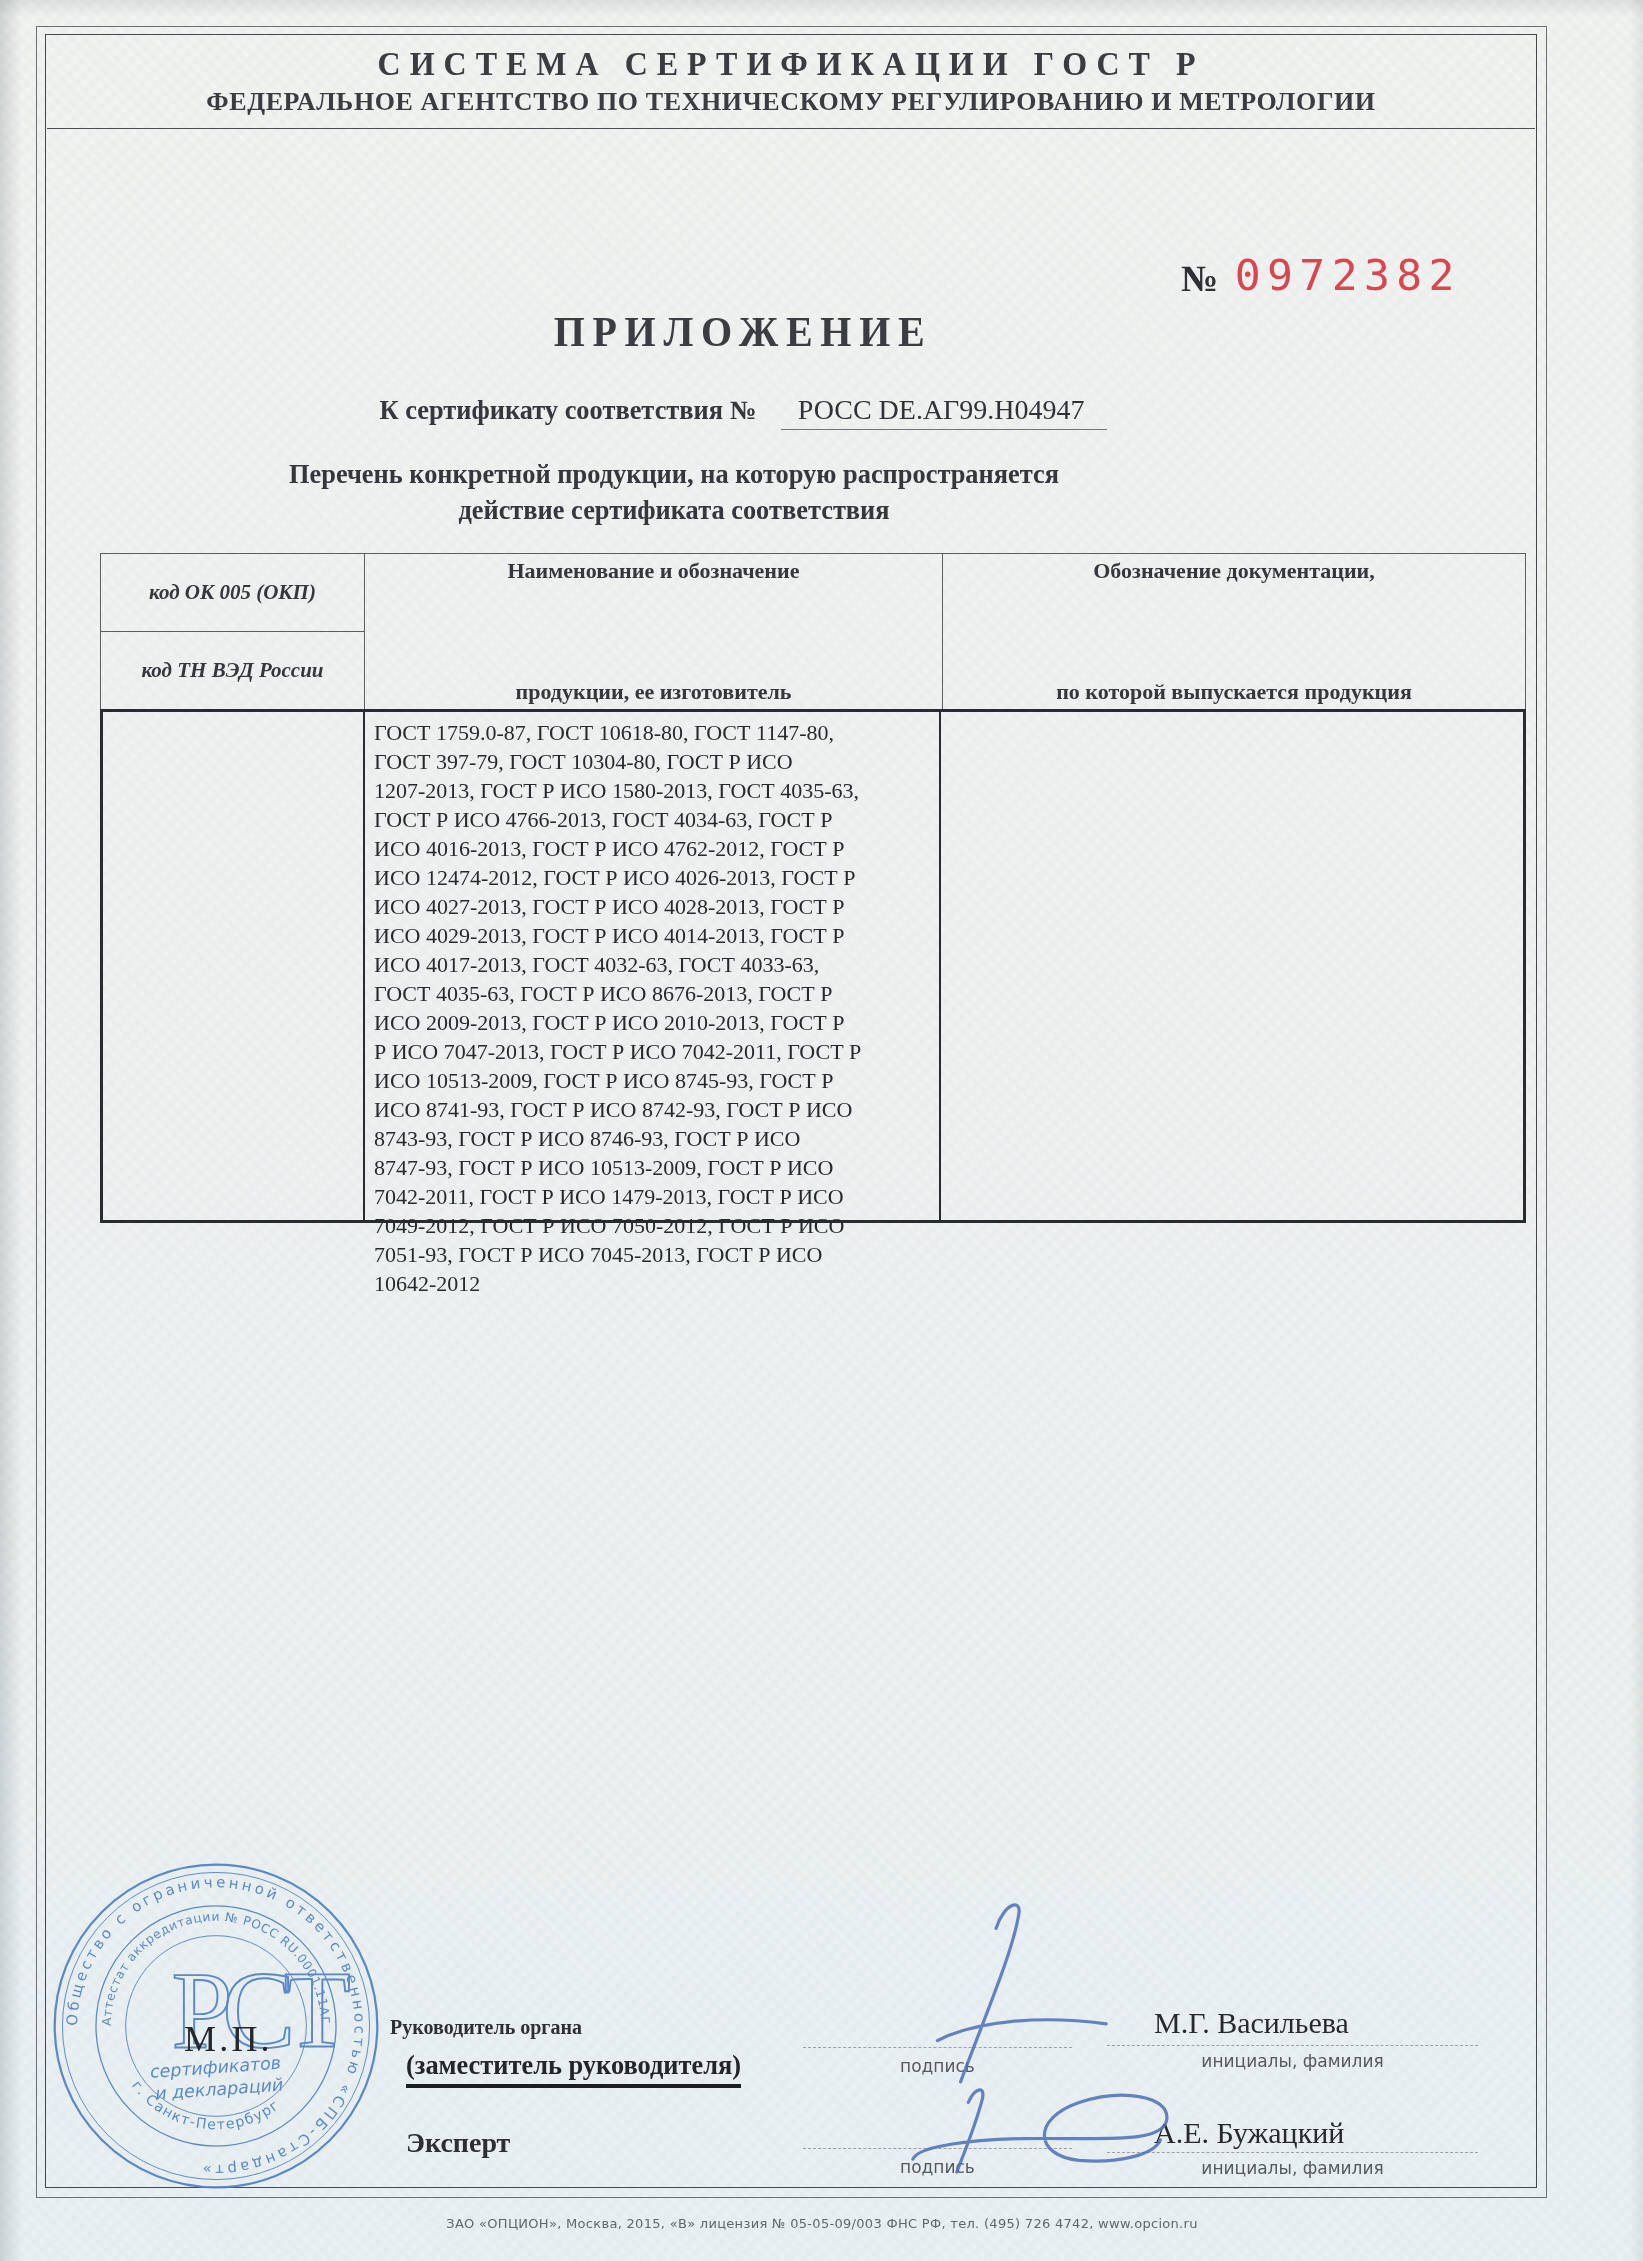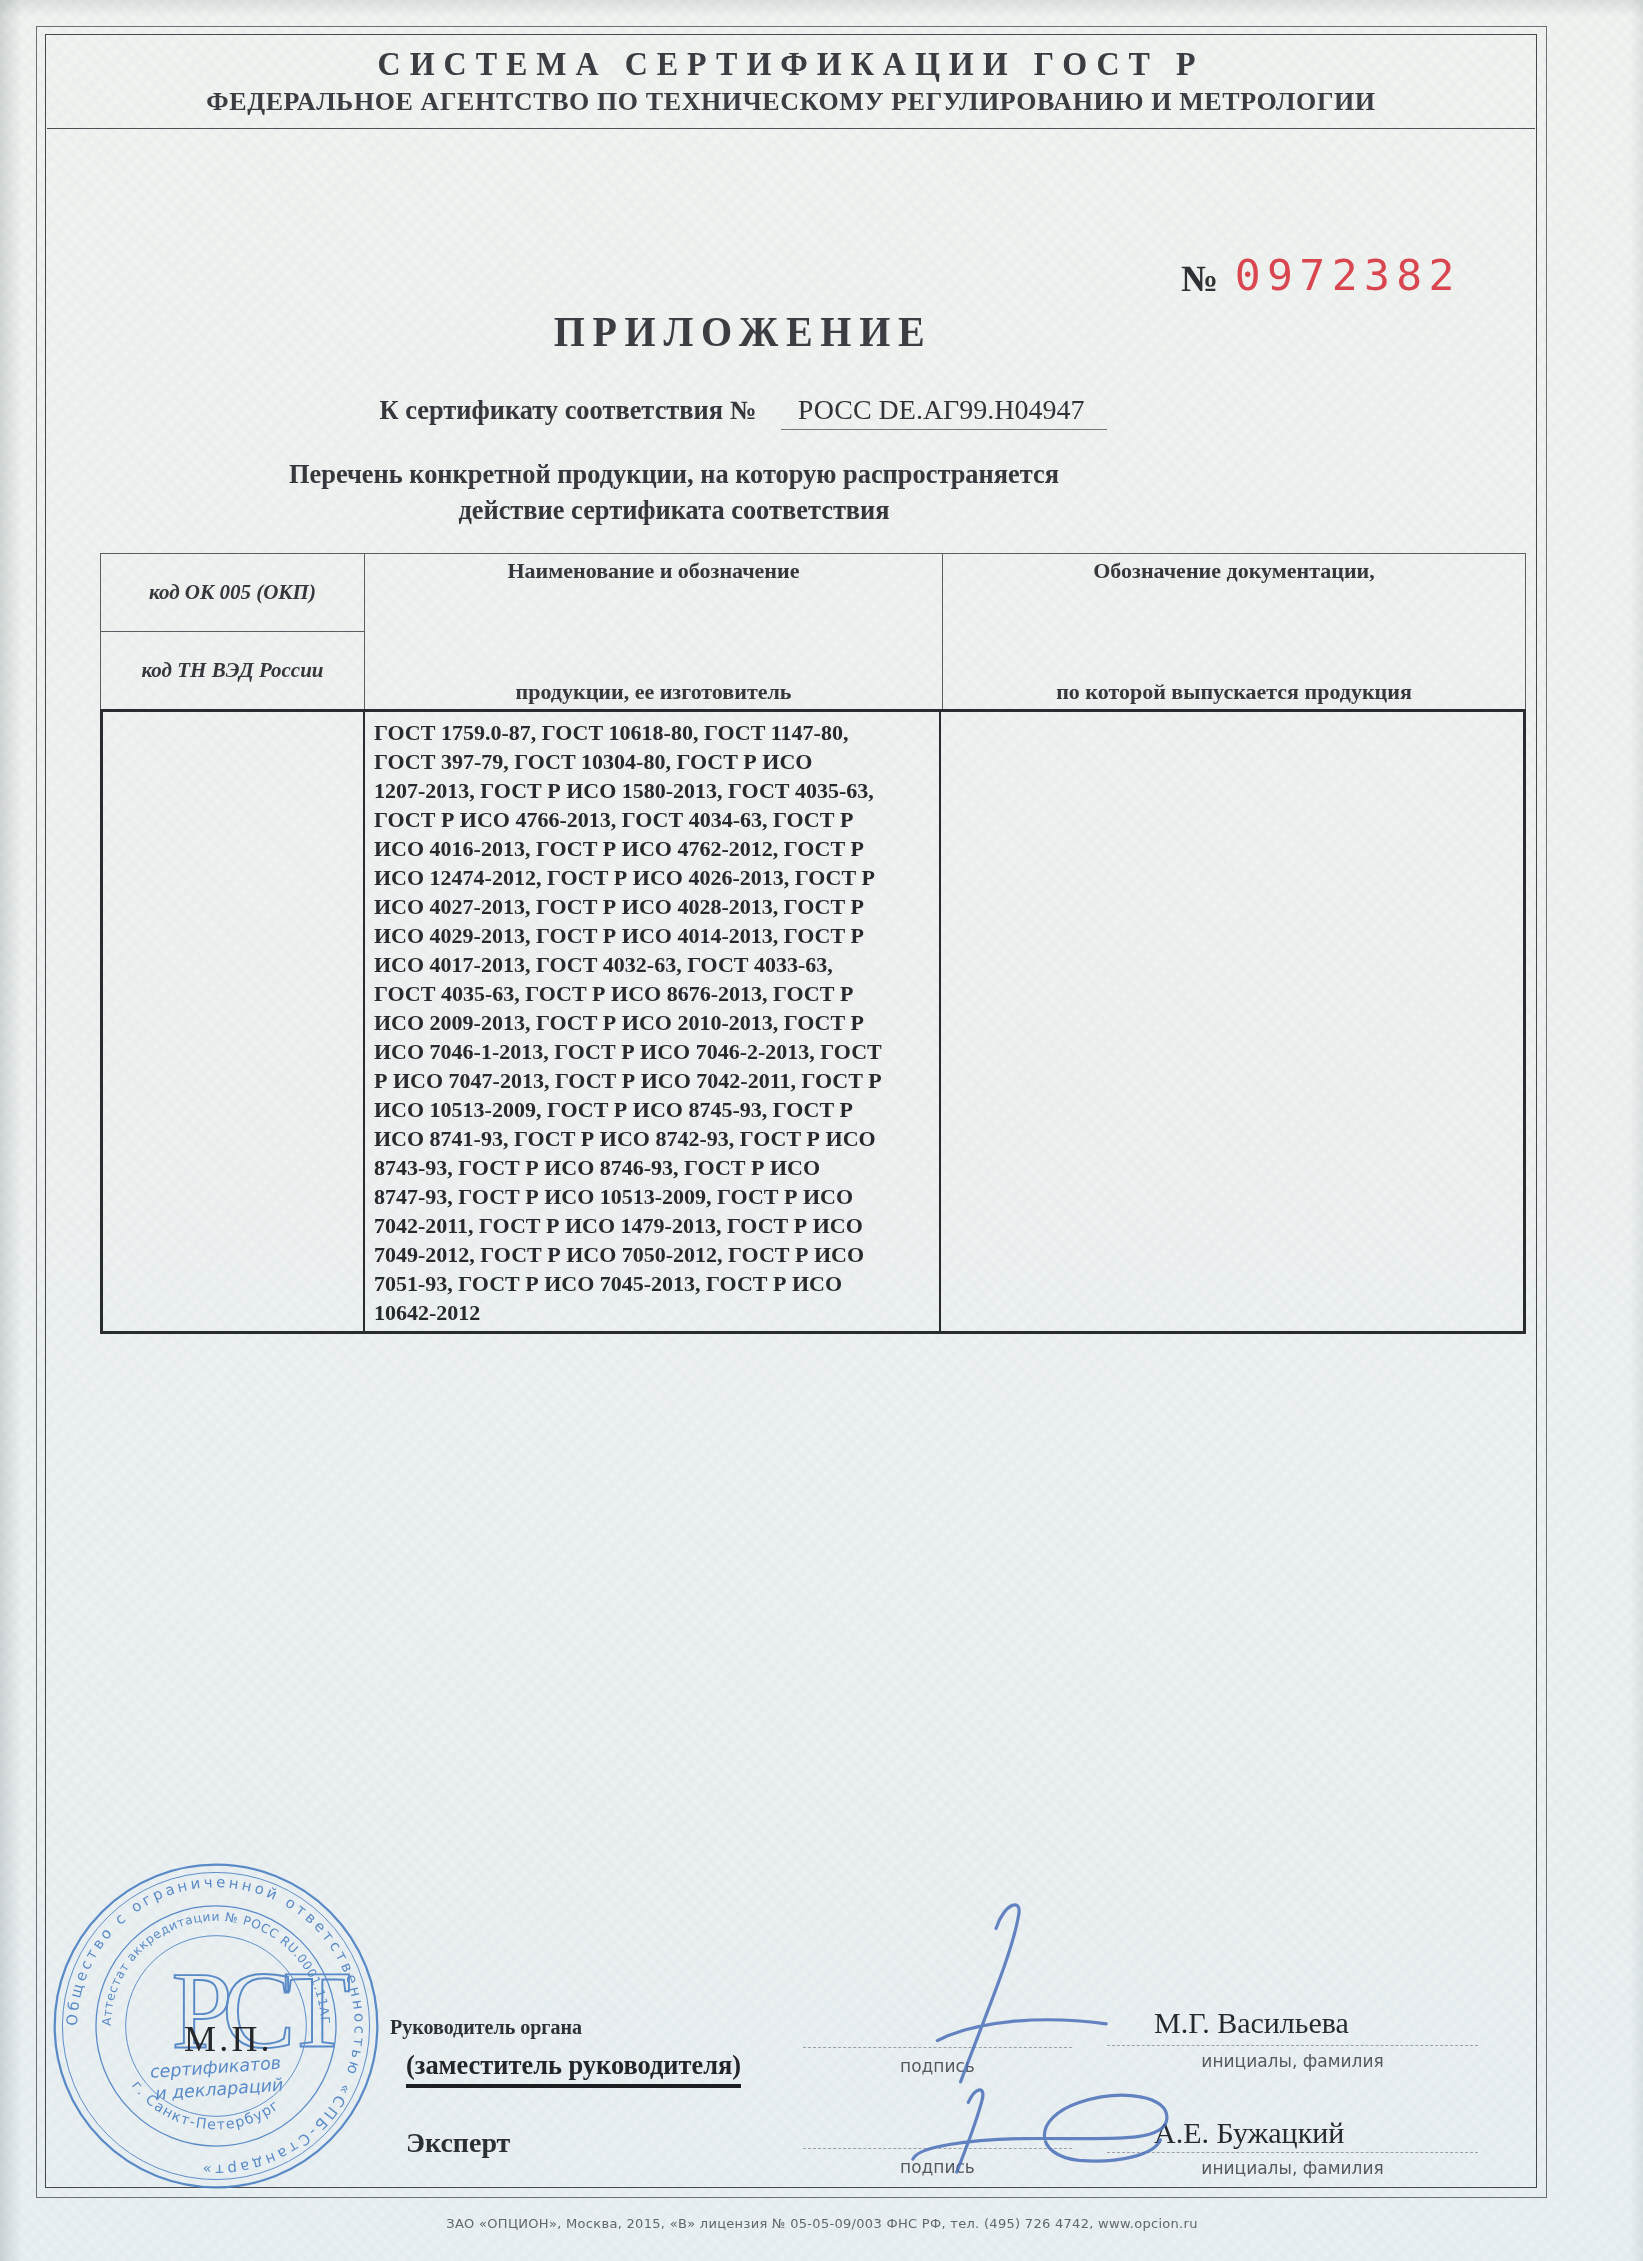--- a/index.html
+++ b/index.html
@@ -51,21 +51,21 @@
   .thead{display:flex;height:156px;border:1.3px solid #5a5d61;border-bottom:none;box-sizing:border-box;}
   .th-col1{width:264px;box-sizing:border-box;border-right:1.3px solid #5a5d61;
     display:flex;flex-direction:column;font-style:italic;}
   .th-col1 .half{flex:1;display:flex;align-items:center;justify-content:center;
     font-size:21px;font-weight:bold;color:#34373c;}
   .th-col1 .half.top{border-bottom:1.3px solid #5a5d61;}
   .th-col2{width:578px;box-sizing:border-box;border-right:1.3px solid #5a5d61;}
   .th-col3{flex:1;}
   .th-center{display:flex;flex-direction:column;align-items:center;justify-content:space-between;height:100%;
     font-size:22px;font-weight:bold;color:#34373c;line-height:34px;text-align:center;}
-  .tbody{display:flex;height:625px;border:3.2px solid #282b2f;box-sizing:border-box;font-weight:bold;}
+  .tbody{display:flex;height:514px;border:3.2px solid #282b2f;box-sizing:border-box;}
   .td-col1{width:262px;box-sizing:border-box;border-right:2.6px solid #282b2f;}
   .td-col2{width:576px;box-sizing:border-box;border-right:2.6px solid #282b2f;
     padding:6.4px 3.9px 0 9px;}
   .td-col3{flex:1;}
   .gost-line{font-size:22px;color:#26292e;line-height:29px;white-space:nowrap;}
 
   .seal-svg{position:absolute;left:45px;top:1855px;opacity:0.92;}
   .seal-text{fill:#4d82c4;font-family:"DejaVu Sans", sans-serif;}
   .seal-ring{stroke:#4d82c4;fill:none;}
   .mp-label{position:absolute;left:184px;top:2018px;font-size:36px;letter-spacing:3.2px;
@@ -156,21 +156,20 @@
         <div class="gost-line">ГОСТ 397-79, ГОСТ 10304-80, ГОСТ Р ИСО</div>
         <div class="gost-line">1207-2013, ГОСТ Р ИСО 1580-2013, ГОСТ 4035-63,</div>
         <div class="gost-line">ГОСТ Р ИСО 4766-2013, ГОСТ 4034-63, ГОСТ Р</div>
         <div class="gost-line">ИСО 4016-2013, ГОСТ Р ИСО 4762-2012, ГОСТ Р</div>
         <div class="gost-line">ИСО 12474-2012, ГОСТ Р ИСО 4026-2013, ГОСТ Р</div>
         <div class="gost-line">ИСО 4027-2013, ГОСТ Р ИСО 4028-2013, ГОСТ Р</div>
         <div class="gost-line">ИСО 4029-2013, ГОСТ Р ИСО 4014-2013, ГОСТ Р</div>
         <div class="gost-line">ИСО 4017-2013, ГОСТ 4032-63, ГОСТ 4033-63,</div>
         <div class="gost-line">ГОСТ 4035-63, ГОСТ Р ИСО 8676-2013, ГОСТ Р</div>
         <div class="gost-line">ИСО 2009-2013, ГОСТ Р ИСО 2010-2013, ГОСТ Р</div>
-        <div class="gost-line">ИСО 7046-1-2013, ГОСТ Р ИСО 7046-2-2013, ГОСТ</div>
         <div class="gost-line">Р ИСО 7047-2013, ГОСТ Р ИСО 7042-2011, ГОСТ Р</div>
         <div class="gost-line">ИСО 10513-2009, ГОСТ Р ИСО 8745-93, ГОСТ Р</div>
         <div class="gost-line">ИСО 8741-93, ГОСТ Р ИСО 8742-93, ГОСТ Р ИСО</div>
         <div class="gost-line">8743-93, ГОСТ Р ИСО 8746-93, ГОСТ Р ИСО</div>
         <div class="gost-line">8747-93, ГОСТ Р ИСО 10513-2009, ГОСТ Р ИСО</div>
         <div class="gost-line">7042-2011, ГОСТ Р ИСО 1479-2013, ГОСТ Р ИСО</div>
         <div class="gost-line">7049-2012, ГОСТ Р ИСО 7050-2012, ГОСТ Р ИСО</div>
         <div class="gost-line">7051-93, ГОСТ Р ИСО 7045-2013, ГОСТ Р ИСО</div>
         <div class="gost-line">10642-2012</div>
       </div>

